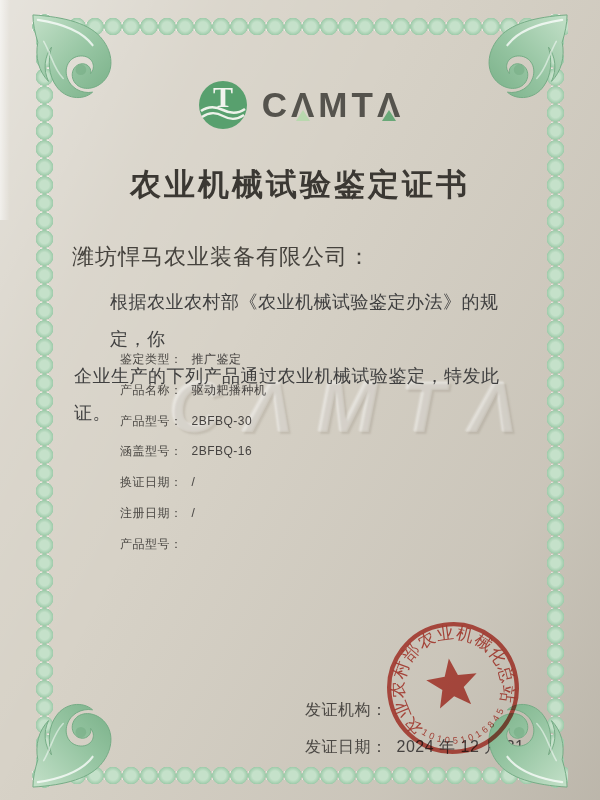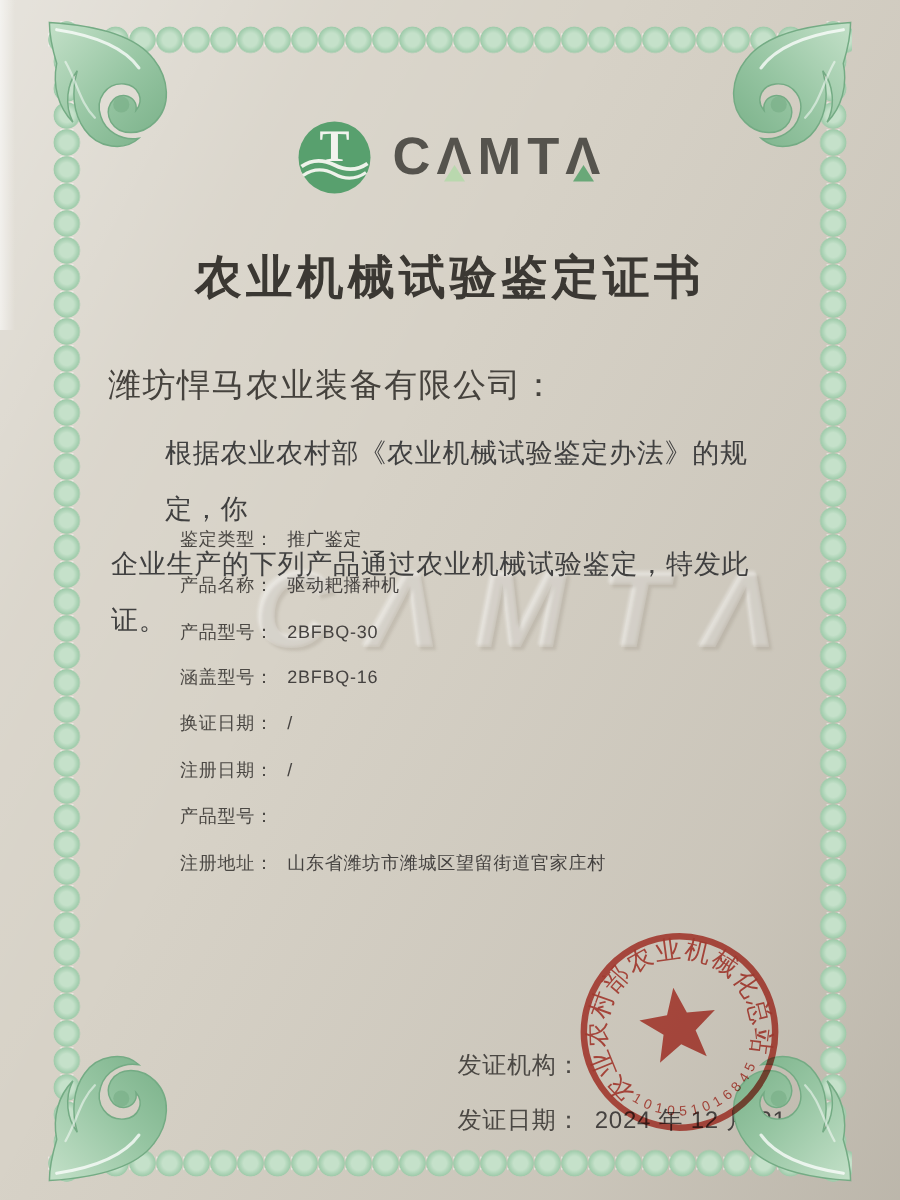--- a/index.html
+++ b/index.html
@@ -196,24 +196,20 @@
     <span class="field-label">换证日期：</span>
     <span class="field-value">/</span>
   </div>
   <div class="field-row">
     <span class="field-label">注册日期：</span>
     <span class="field-value">/</span>
   </div>
   <div class="field-row">
     <span class="field-label">产品型号：</span>
   </div>
-  <div class="field-row">
-    <span class="field-label">注册地址：</span>
-    <span class="field-value">山东省潍坊市潍城区望留街道官家庄村</span>
-  </div>
 </div>
 
 <div class="issuer-block">
   <div class="issuer-row">
     <span class="field-label">发证机构：</span>
   </div>
   <div class="issuer-row">
     <span class="field-label">发证日期：</span>
     <span class="field-value">2024 年 12 月 31 日</span>
   </div>

